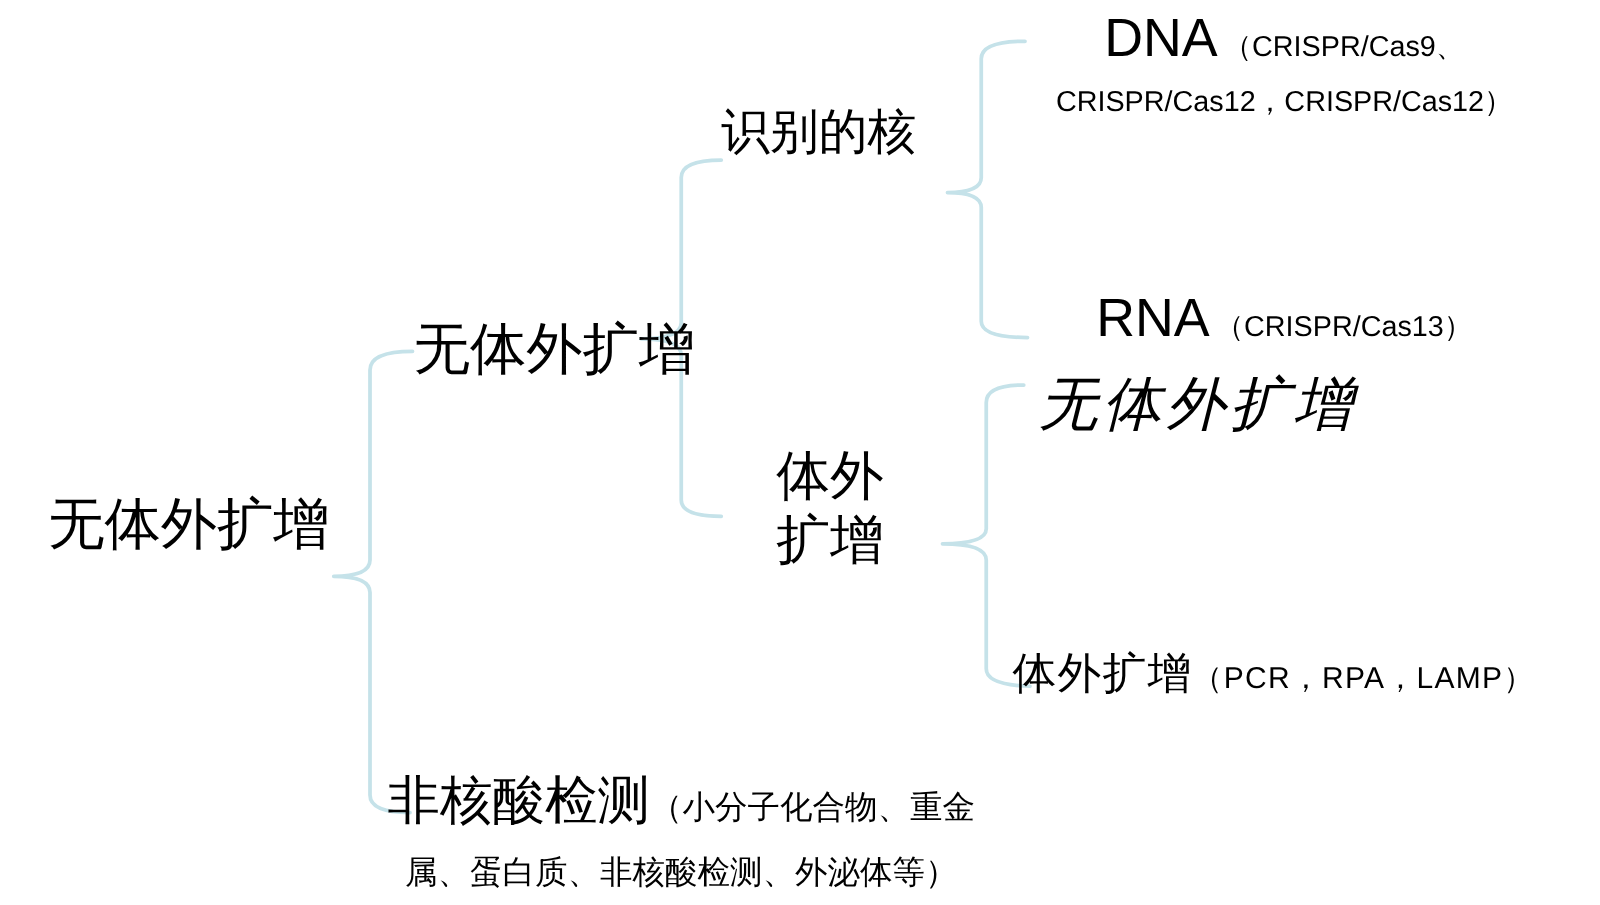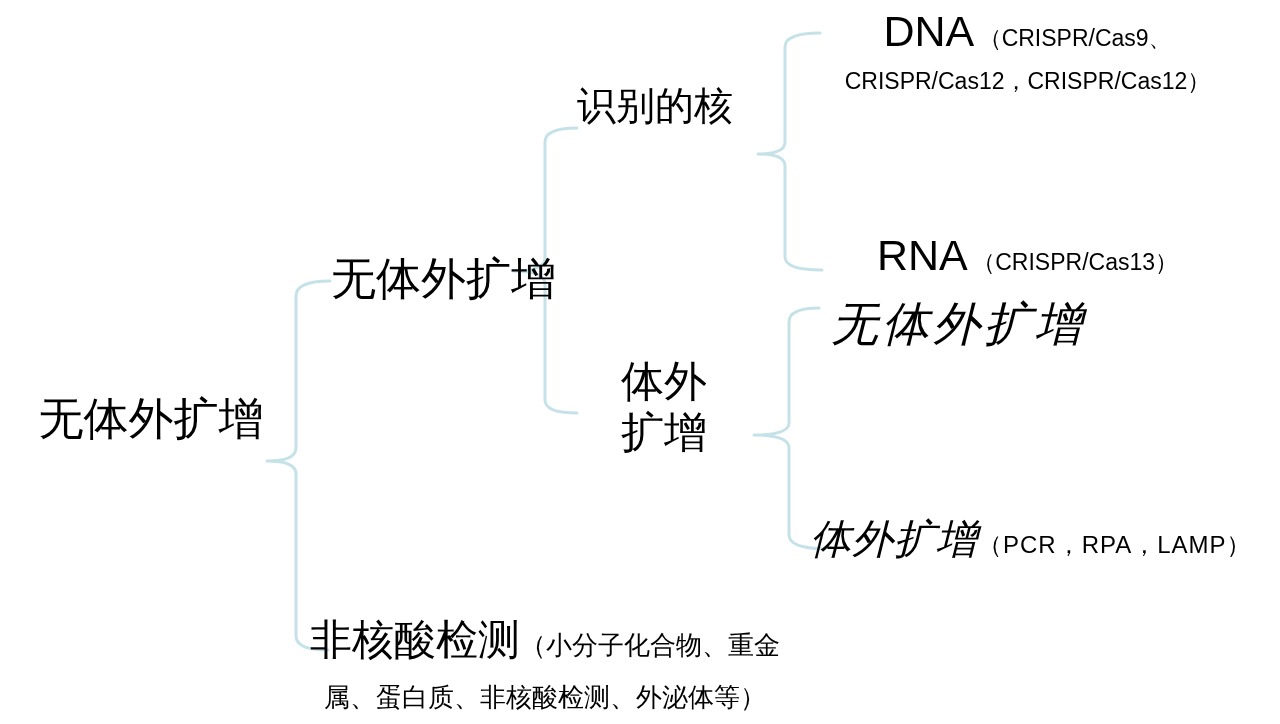--- a/index.html
+++ b/index.html
@@ -56,21 +56,21 @@
   .dna-block .line1 { line-height: 54px; }
   .big-latin { font-size: 43px; }
   .small-latin { font-size: 23px; }
   .dna-block .line2 { font-size: 23px; line-height: 27px; }
 
   .rna-block { left: 795px; top: 228px; width: 465px; line-height: 54px; }
 
   .no-amp { left: 831px; top: 296px; font-size: 47px; line-height: 56px; letter-spacing: 4px; font-style: italic; }
 
   .amp { left: 810px; top: 510px; line-height: 58px; }
-  .amp .big { font-size: 41px; letter-spacing: 1px; font-style: italic; }
+  .amp .big { font-size: 35px; letter-spacing: 1px; }
   .amp .small { font-size: 24px; letter-spacing: 1px; }
 </style>
 </head>
 <body>
 
 <div class="canvas">
 
   <svg class="connectors" viewBox="0 0 1280 724">
     <path class="brace" d="M 330,281 Q 296,281 296,296 L 296,448 Q 296,461 267,461 Q 296,461 296,474 L 296,636 Q 296,650 328,650" stroke="#c5e2e9"></path>
     <path class="brace" d="M 577,128 Q 545,128 545,142 L 545,258 Q 545,271 513,271 Q 545,271 545,284 L 545,400 Q 545,413 577,413" stroke="#c5e2e9"></path>

